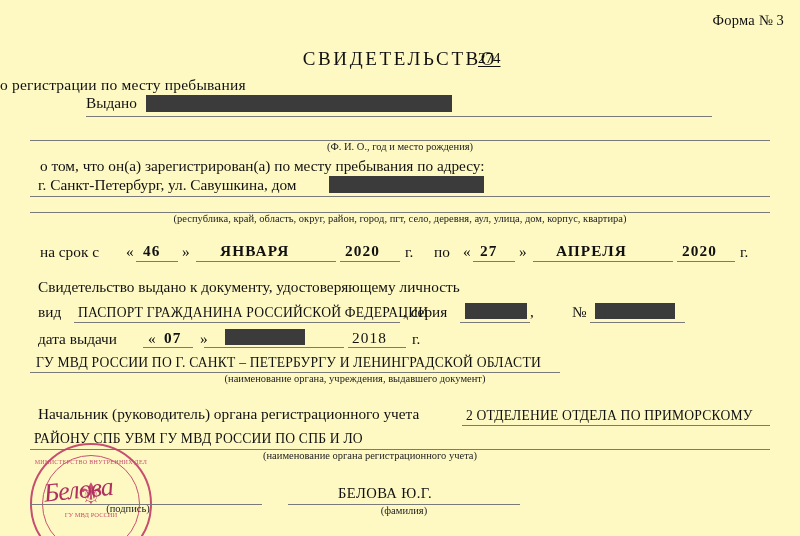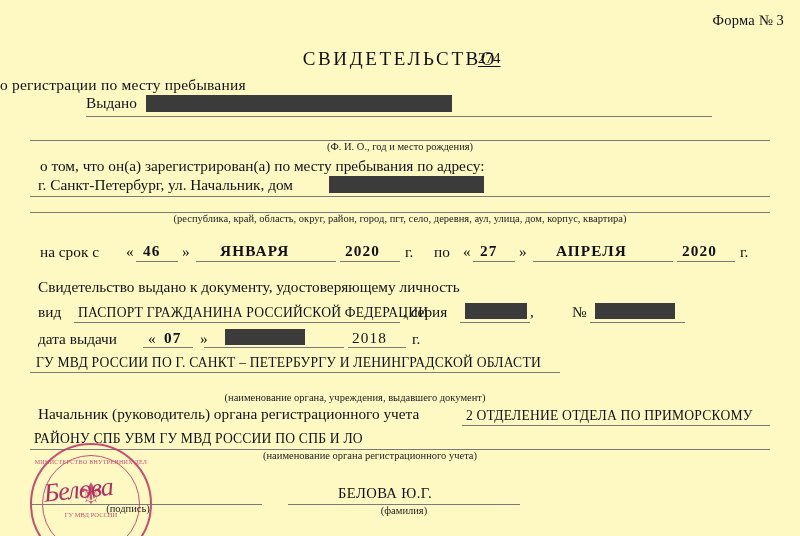--- a/index.html
+++ b/index.html
@@ -163,21 +163,21 @@
 
   <div class="txt" style="left:86px; top:94px;">Выдано</div>
   <div class="redact abs" style="left:146px; top:95px; width:306px; height:17px;"></div>
   <div class="line" style="left:86px; top:116px; width:626px;"></div>
 
   <div class="line" style="left:30px; top:140px; width:740px;"></div>
   <div class="caption" style="left:230px; top:141px; width:340px;">(Ф. И. О., год и место рождения)</div>
 
   <div class="txt" style="left:40px; top:150px;margin-top:7px;">о том, что он(а) зарегистрирован(а) по месту пребывания по адресу:</div>
 
-  <div class="txt" style="left:38px; top:176px;">г. Санкт-Петербург, ул. Начальник, дом</div>
+  <div class="txt" style="left:38px; top:176px;">г. Санкт-Петербург, ул. Савушкина, дом</div>
   <div class="redact abs" style="left:329px; top:176px; width:155px; height:17px;"></div>
   <div class="line" style="left:30px; top:196px; width:740px;"></div>
 
   <div class="line" style="left:30px; top:212px; width:740px;"></div>
   <div class="caption" style="left:140px; top:213px; width:520px;">(республика, край, область, округ, район, город, пгт, село, деревня, аул, улица, дом, корпус, квартира)</div>
 
   <div class="txt" style="left:40px; top:243px;">на срок с</div>
   <div class="txt" style="left:126px; top:243px;">«</div>
   <div class="txt" style="left:143px; top:242px; font-weight:bold; letter-spacing:1px;">46</div>
   <div class="txt" style="left:182px; top:243px;">»</div>
@@ -220,21 +220,21 @@
   <div class="redact abs" style="left:225px; top:329px; width:80px; height:16px;"></div>
   <div class="txt sp" style="left:352px; top:329px;">2018</div>
   <div class="txt" style="left:412px; top:330px;">г.</div>
 
   <div class="line" style="left:143px; top:347px; width:50px;"></div>
   <div class="line" style="left:204px; top:347px; width:140px;"></div>
   <div class="line" style="left:348px; top:347px; width:58px;"></div>
 
   <div class="txt-sm" style="left:36px; top:355px; letter-spacing:.2px;">ГУ  МВД  РОССИИ  ПО  Г. САНКТ – ПЕТЕРБУРГУ  И  ЛЕНИНГРАДСКОЙ ОБЛАСТИ</div>
   <div class="line" style="left:30px; top:372px; width:530px;"></div>
-  <div class="caption" style="left:190px; top:373px; width:330px;margin-top:19px;">(наименование органа, учреждения, выдавшего документ)</div>
+  <div class="caption" style="left:190px; top:373px; width:330px;">(наименование органа, учреждения, выдавшего документ)</div>
 
   <div class="txt" style="left:38px; top:405px;">Начальник (руководитель) органа регистрационного учета</div>
   <div class="txt-sm" style="left:466px; top:408px; letter-spacing:.2px;">2 ОТДЕЛЕНИЕ ОТДЕЛА  ПО ПРИМОРСКОМУ</div>
   <div class="line" style="left:462px; top:425px; width:308px;"></div>
 
   <div class="txt-sm" style="left:34px; top:431px; letter-spacing:.2px;">РАЙОНУ СПБ УВМ  ГУ  МВД РОССИИ  ПО СПБ  И  ЛО</div>
   <div class="line" style="left:30px; top:449px; width:740px;"></div>
   <div class="caption" style="left:200px; top:450px; width:340px;">(наименование органа регистрационного учета)</div>
 
   <div class="stamp">

